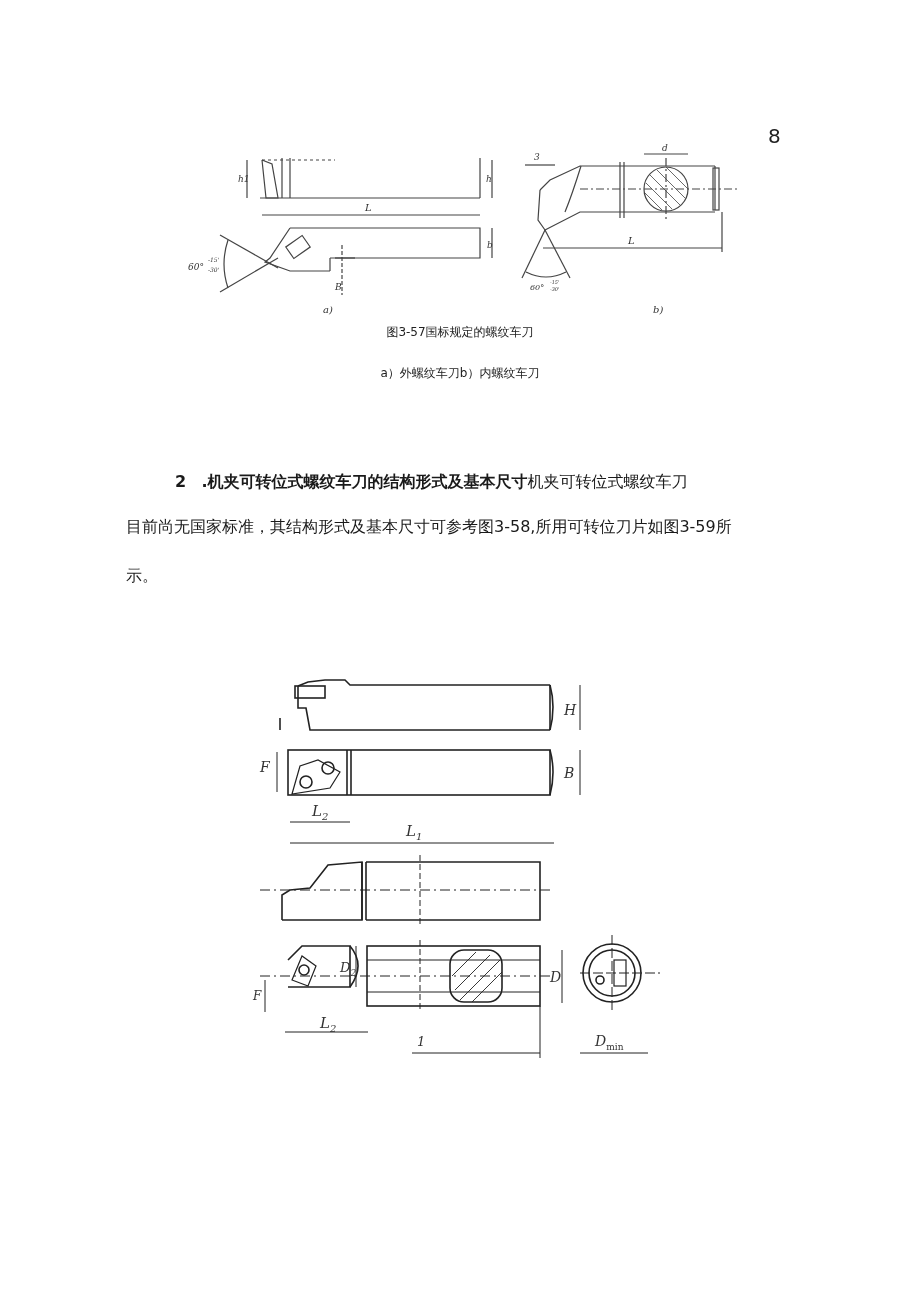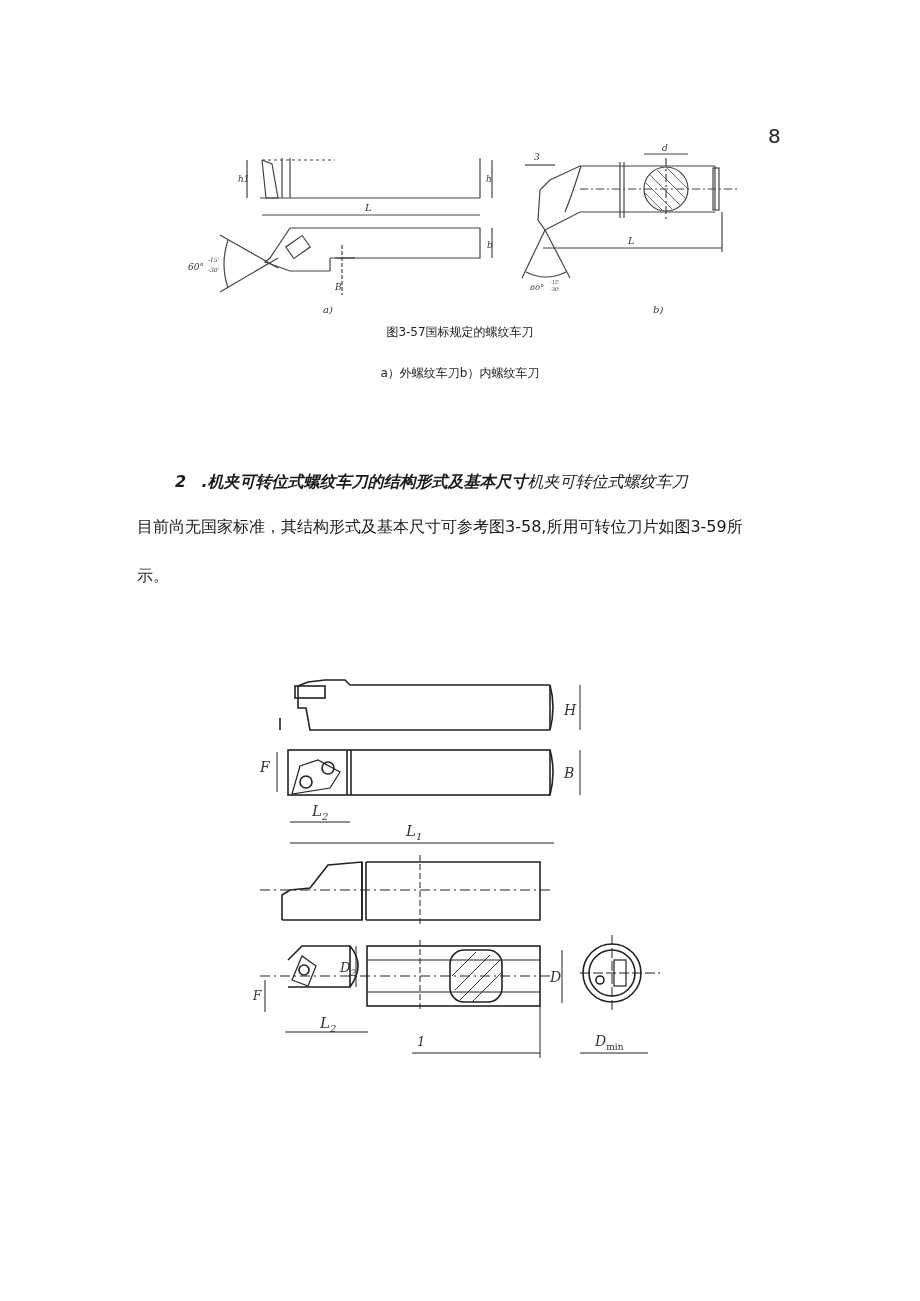--- a/index.html
+++ b/index.html
@@ -4,22 +4,22 @@
   <style>
     html, body { margin: 0; padding: 0; background: #ffffff; }
     body { width: 920px; height: 1301px; position: relative; overflow: hidden;
            font-family: "DejaVu Sans", "Liberation Sans", sans-serif; color: #1a1a1a; }
     .abs { position: absolute; }
     .page-number { left: 768px; top: 124px; font-size: 20px; color: #222; }
     .fig-top { left: 160px; top: 140px; width: 620px; height: 180px; }
     .caption { left: 0; width: 920px; text-align: center; font-size: 12px; color: #222; }
     .caption1 { top: 324px; }
     .caption2 { top: 365px; }
-    .para { left: 137px; width: 660px; font-size: 16px; line-height: 20px; color: #1a1a1a; }
-    .heading-line { top: 472px; left: 175px; white-space: nowrap; font-style: italic; }
+    .para { left: 126px; width: 660px; font-size: 16px; line-height: 20px; color: #1a1a1a; }
+    .heading-line { top: 472px; left: 175px; white-space: nowrap; }
     .heading-line .bold { font-weight: bold; }
     .body-line1 { top: 517px; white-space: nowrap; }
     .body-line2 { top: 566px; }
     .fig-bottom { left: 250px; top: 660px; width: 430px; height: 420px; }
     svg text { font-family: "DejaVu Serif", "Liberation Serif", serif; font-style: italic; fill: #333; }
   </style>
 </head>
 <body>
 
 <div class="abs page-number">8</div>

